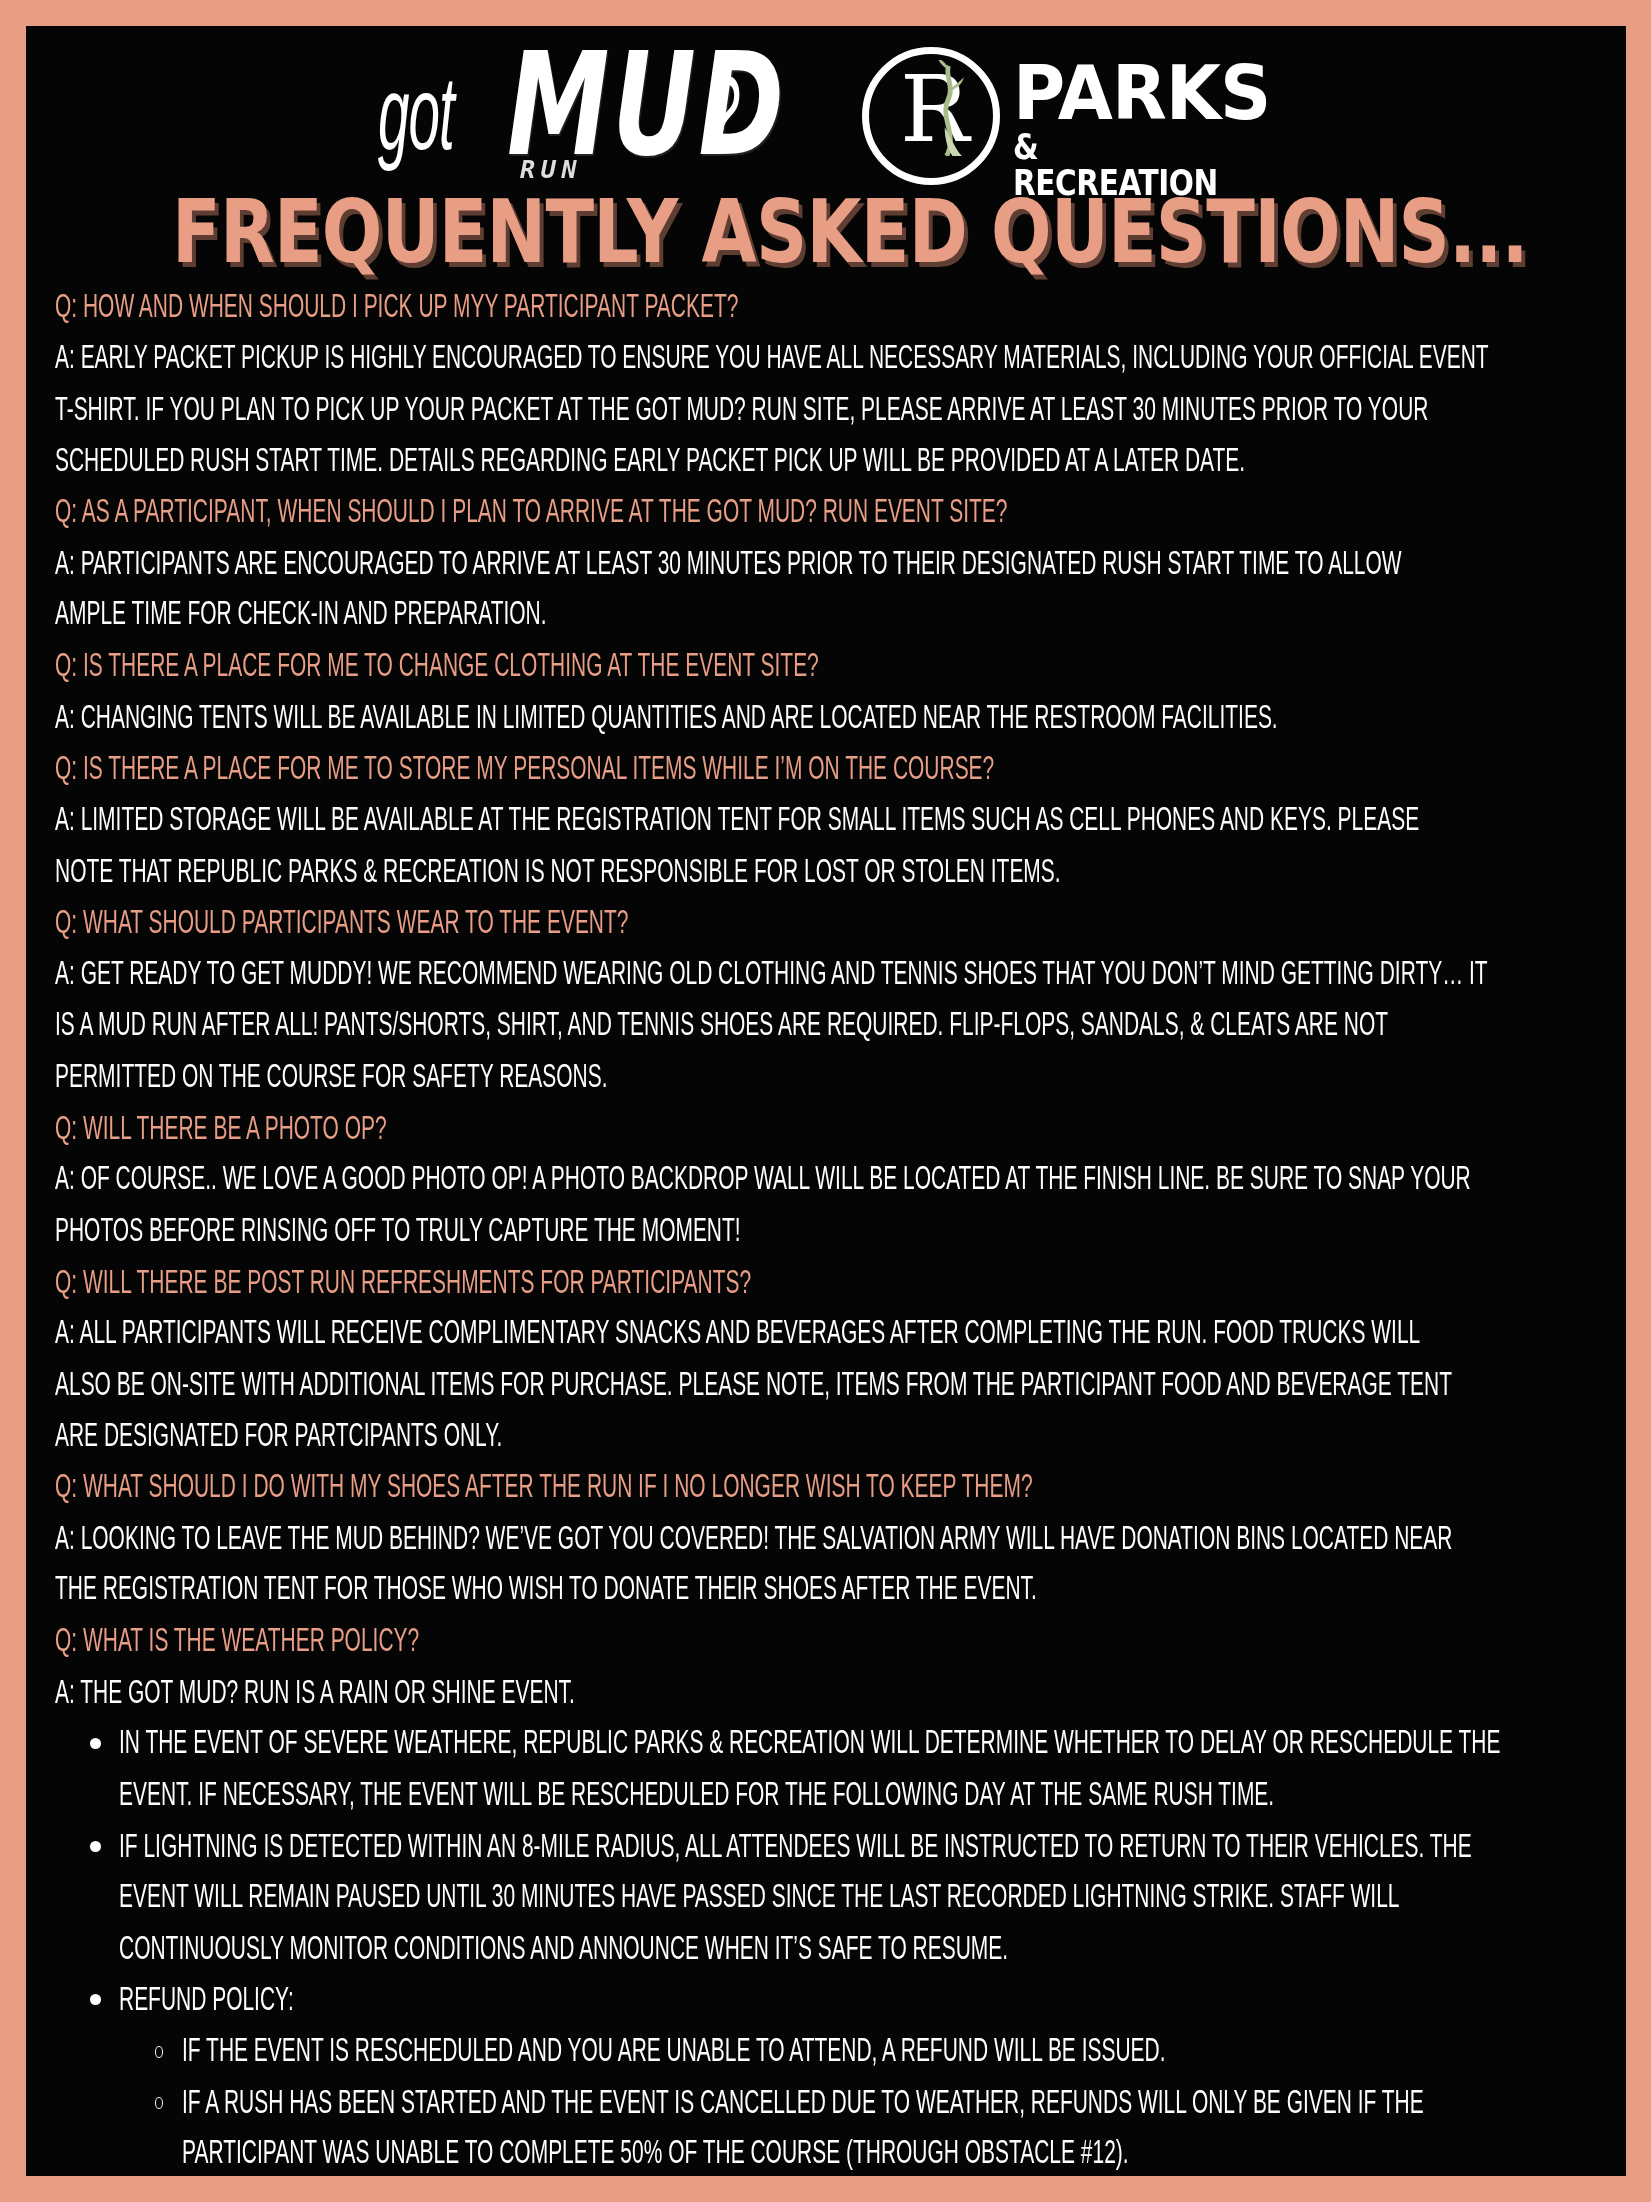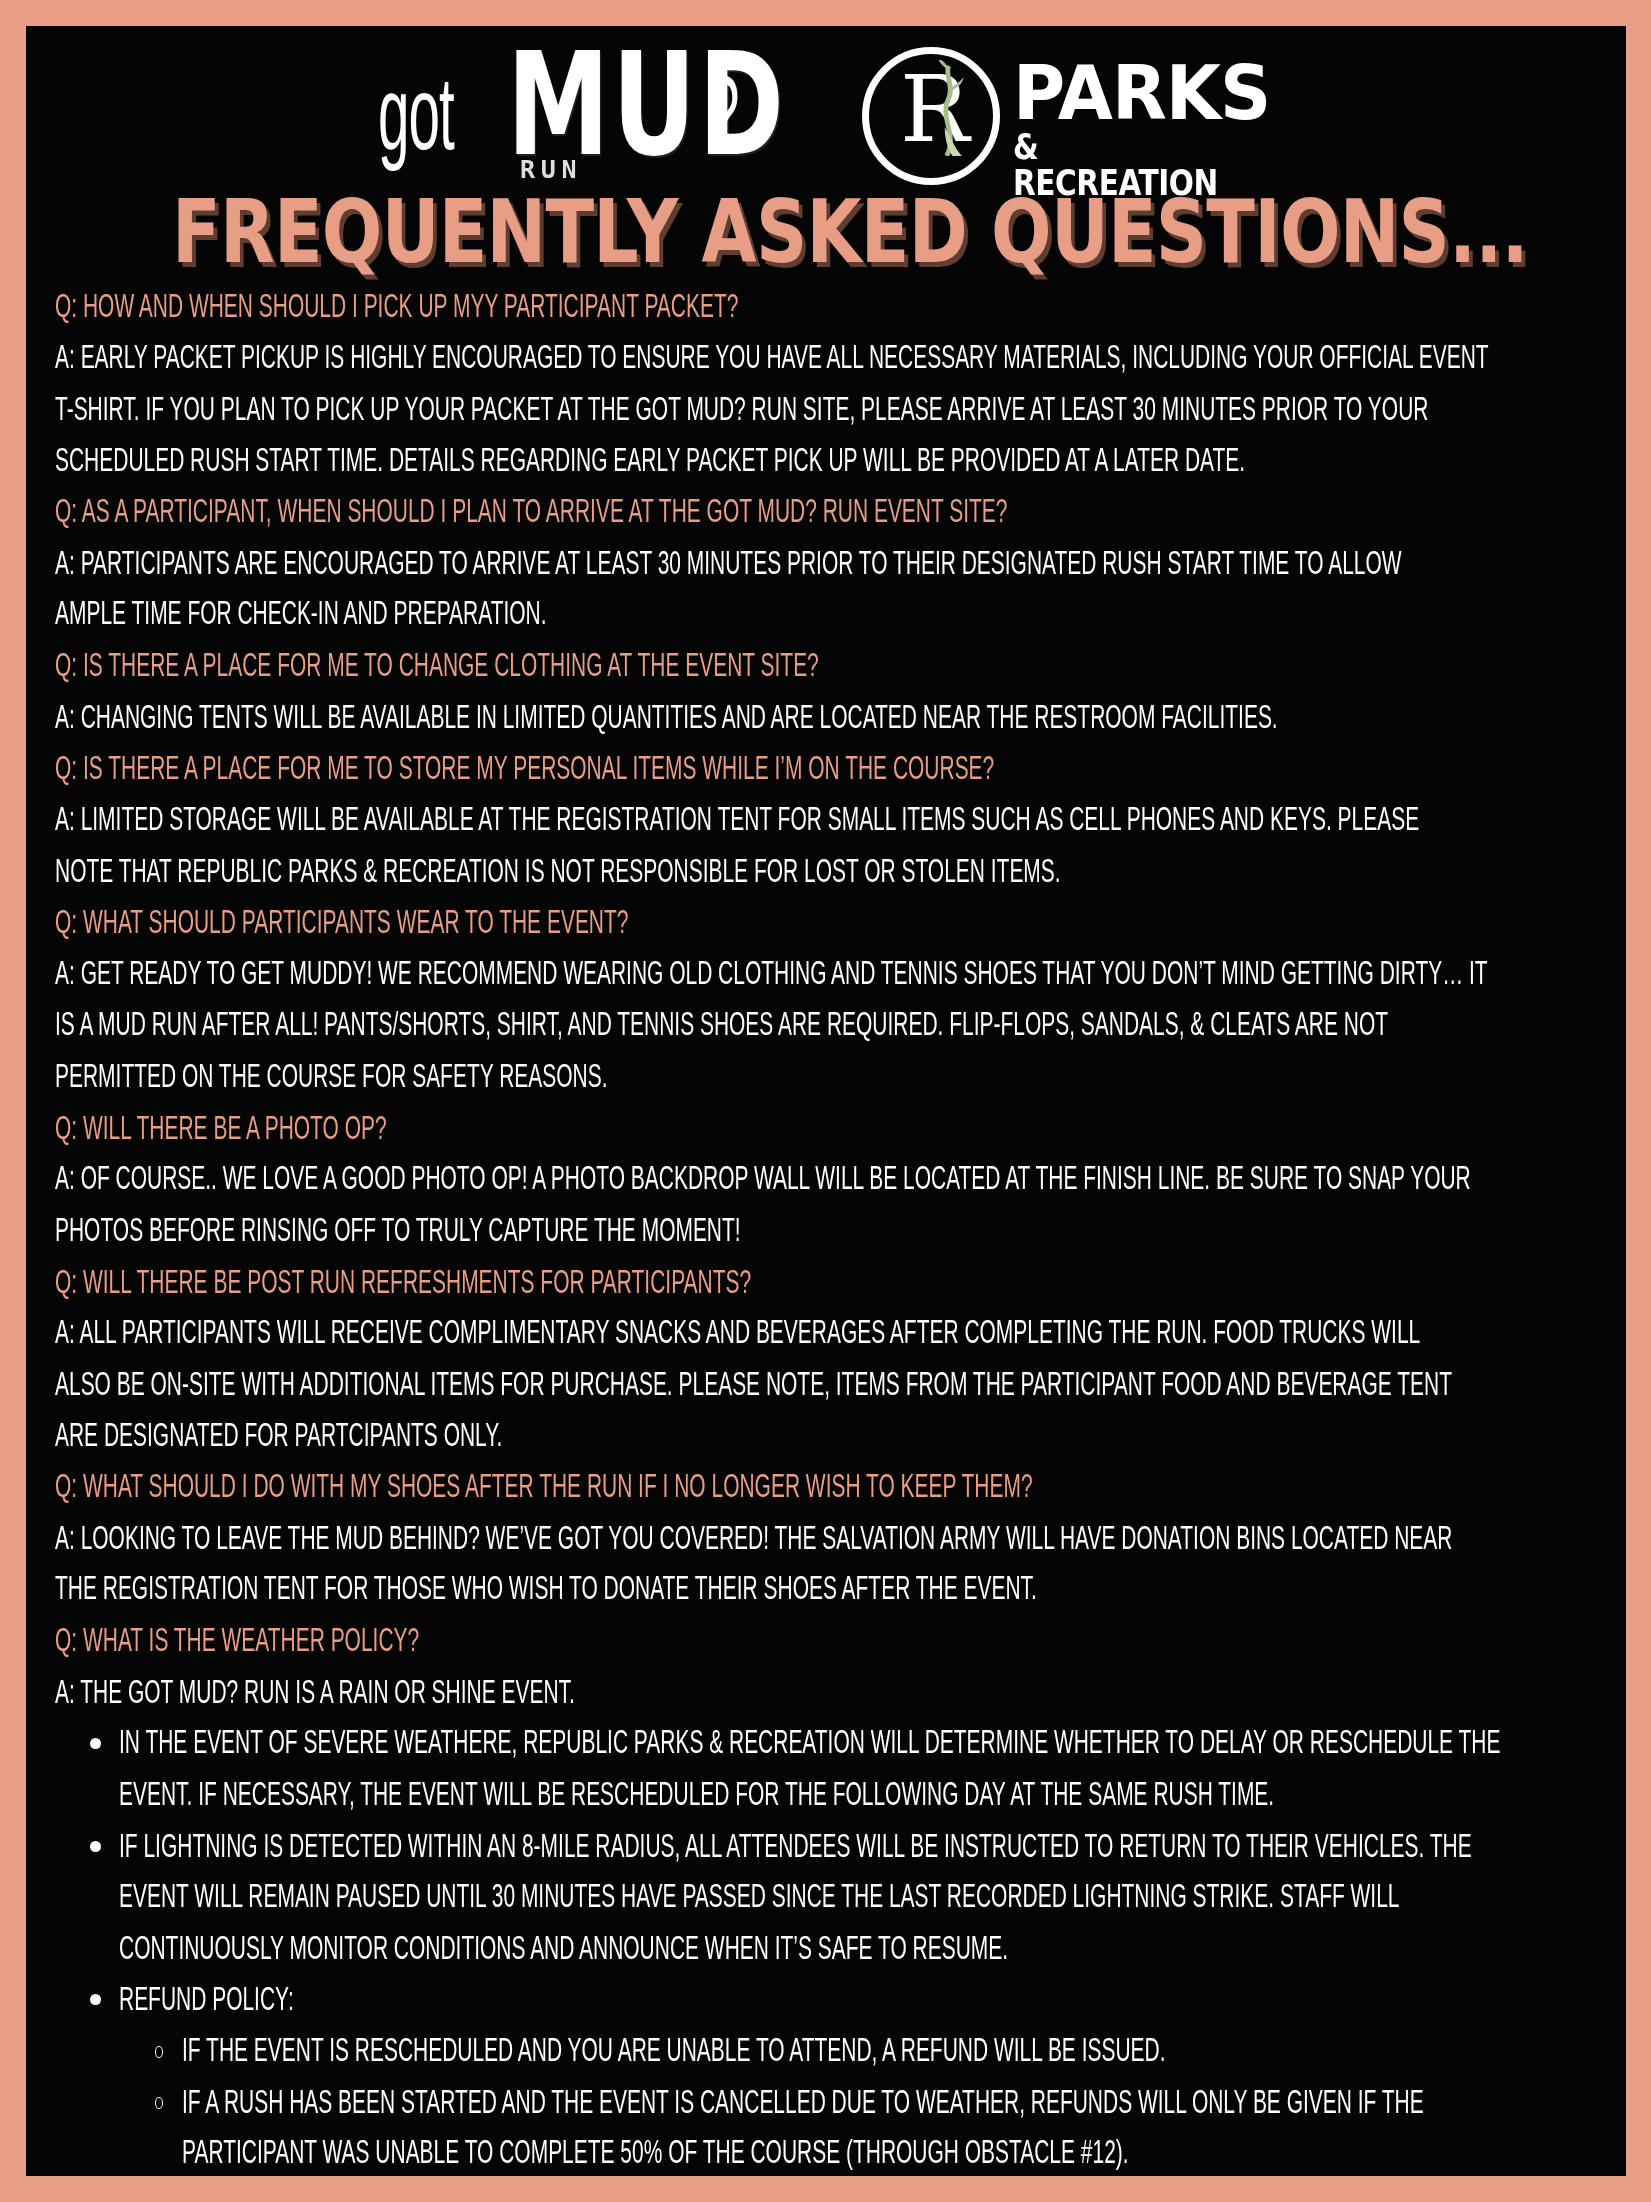--- a/index.html
+++ b/index.html
@@ -6,21 +6,21 @@
   body {
     width: 1652px; height: 2202px; position: relative; overflow: hidden;
     background: #e89d85;
     font-family: "Liberation Sans", sans-serif;
   }
   .panel {
     position: absolute; left: 26px; top: 26px; width: 1600px; height: 2150px;
     background: #050505;
   }
   
-  .logo-gotmud { position: absolute; left: 378px; top: 33px; width: 382px; height: 158px; }
+  .logo-gotmud { position: absolute; left: 378px; top: 33px; width: 382px; height: 158px; font-style: italic; }
   .got-word {
     position: absolute; left: 0; top: 29px; font-size: 103px; color: #fff;
     font-family: "Liberation Sans Narrow", "Liberation Sans", sans-serif;
     transform: scaleX(0.55); transform-origin: left top; letter-spacing: -1.9px;
     line-height: 1;
   }
   .mud-word {
     position: absolute; left: 129px; top: 0px; font-size: 143px; font-weight: 900; color: #fff;
     transform: scaleX(0.72); transform-origin: left top; line-height: 1; letter-spacing: 3.8px;
     font-family: "DejaVu Sans", sans-serif;

